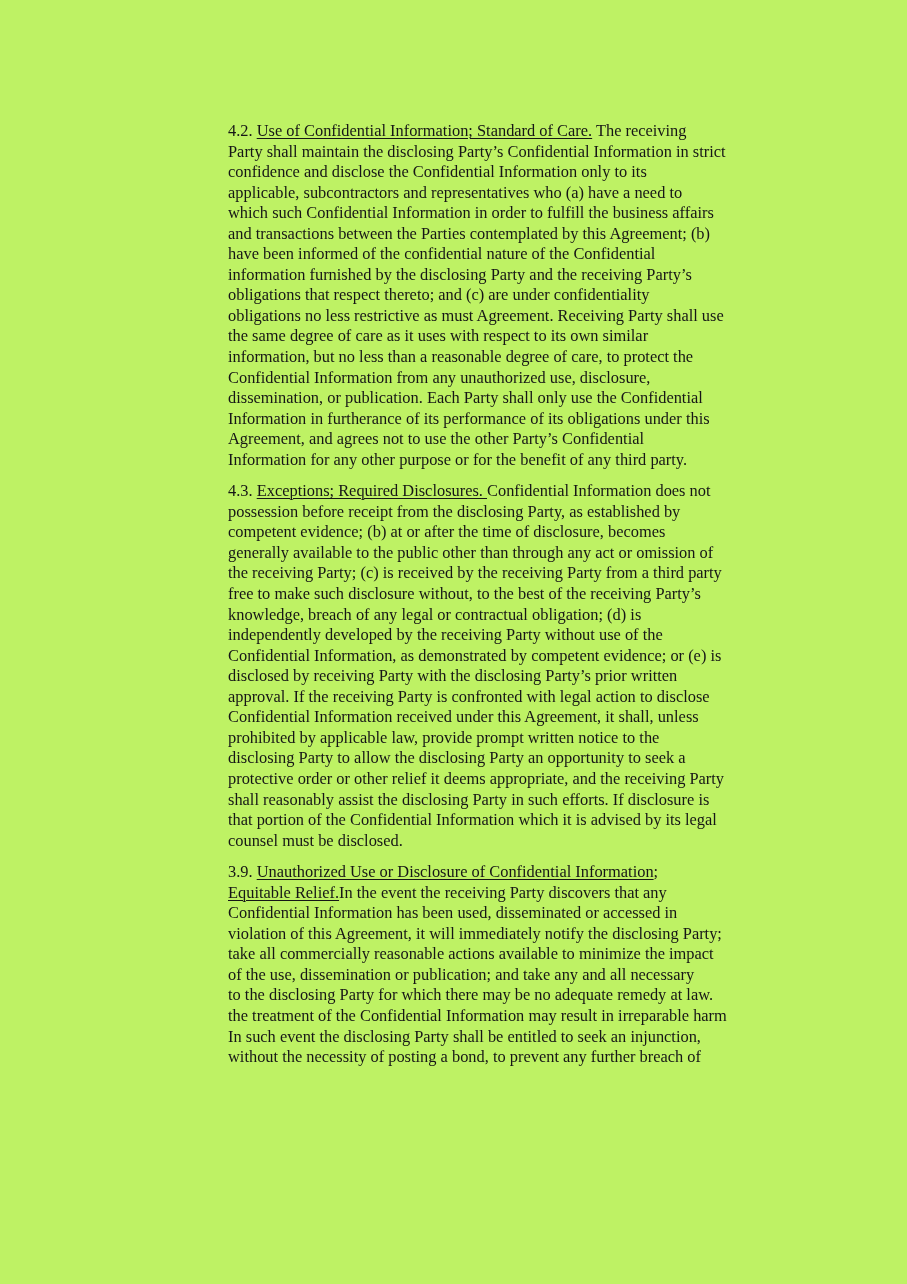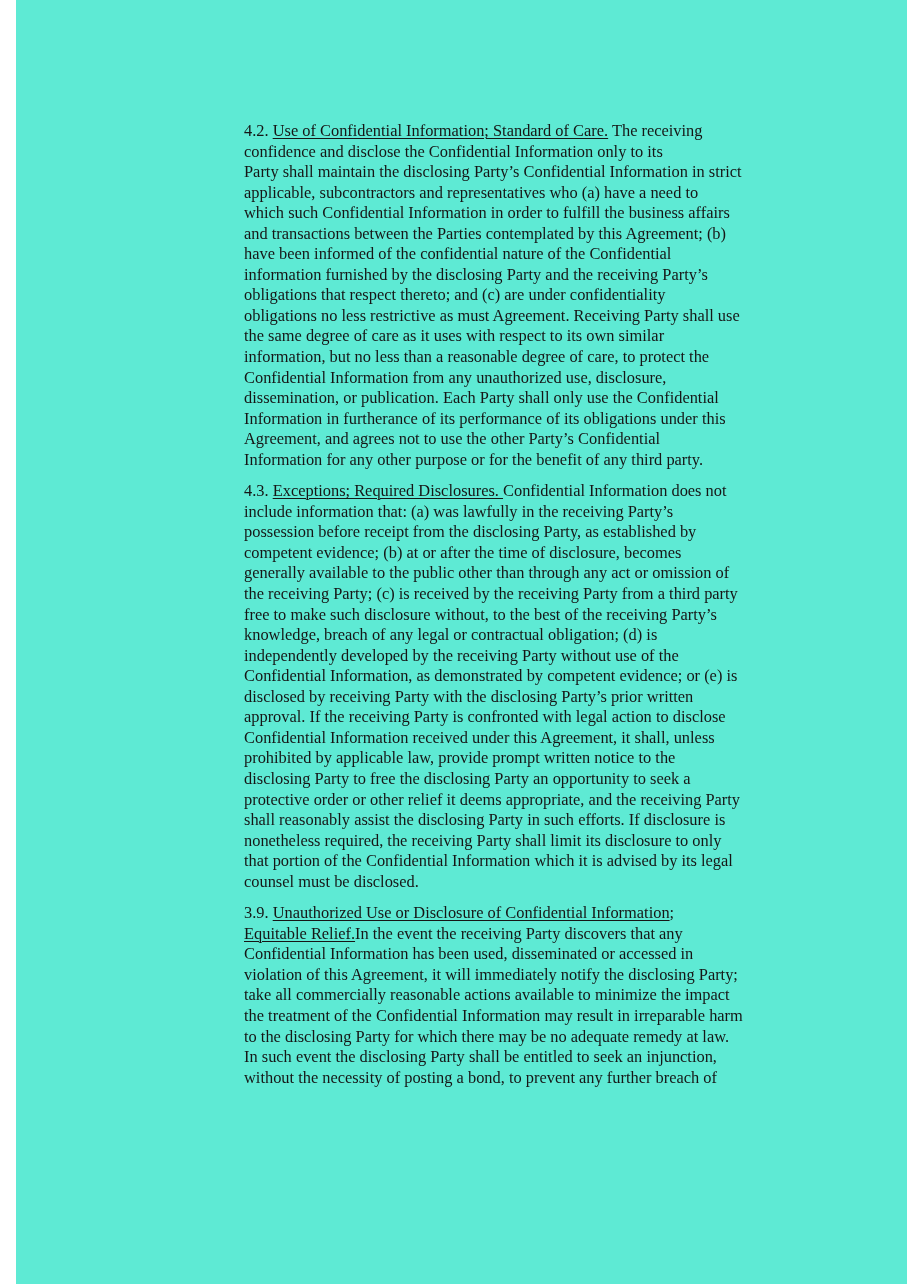--- a/index.html
+++ b/index.html
@@ -10,22 +10,21 @@
     width: 907px;
     height: 1284px;
     background: #ffffff;
     position: relative;
     overflow: hidden;
     font-family: "Liberation Serif", serif;
   }
   .page {
     position: absolute;
     inset: 0;
-    background: #5eead4;
-    margin-left: 16px;
+    background: #bef264;
   }
   .text-block {
     position: absolute;
     left: 228px;
     top: 121px;
     width: 600px;
     color: #161616;
     font-size: 16.4px;
   }
   .para {
@@ -42,64 +41,63 @@
     text-underline-offset: 2px;
   }
 </style>
 </head>
 <body>
 
 <div class="page">
   <div class="text-block" id="doc">
       <div class="para">
         <div class="line"><span>4.2. </span><span class="u">Use of Confidential Information; Standard of Care.</span><span> The receiving</span></div>
+        <div class="line"><span>Party shall maintain the disclosing Party’s Confidential Information in strict</span></div>
         <div class="line"><span>confidence and disclose the Confidential Information only to its</span></div>
-        <div class="line"><span>Party shall maintain the disclosing Party’s Confidential Information in strict</span></div>
         <div class="line"><span>applicable, subcontractors and representatives who (a) have a need to</span></div>
         <div class="line"><span>which such Confidential Information in order to fulfill the business affairs</span></div>
         <div class="line"><span>and transactions between the Parties contemplated by this Agreement; (b)</span></div>
         <div class="line"><span>have been informed of the confidential nature of the Confidential</span></div>
         <div class="line"><span>information furnished by the disclosing Party and the receiving Party’s</span></div>
         <div class="line"><span>obligations that respect thereto; and (c) are under confidentiality</span></div>
         <div class="line"><span>obligations no less restrictive as must Agreement. Receiving Party shall use</span></div>
         <div class="line"><span>the same degree of care as it uses with respect to its own similar</span></div>
         <div class="line"><span>information, but no less than a reasonable degree of care, to protect the</span></div>
         <div class="line"><span>Confidential Information from any unauthorized use, disclosure,</span></div>
         <div class="line"><span>dissemination, or publication. Each Party shall only use the Confidential</span></div>
         <div class="line"><span>Information in furtherance of its performance of its obligations under this</span></div>
         <div class="line"><span>Agreement, and agrees not to use the other Party’s Confidential</span></div>
         <div class="line"><span>Information for any other purpose or for the benefit of any third party.</span></div>
       </div>
       <div class="para">
         <div class="line"><span>4.3. </span><span class="u">Exceptions; Required Disclosures. </span><span>Confidential Information does not</span></div>
-        <div class="line"><span>include information that: (a) was lawfully in the receiving Party’s</span></div>
         <div class="line"><span>possession before receipt from the disclosing Party, as established by</span></div>
         <div class="line"><span>competent evidence; (b) at or after the time of disclosure, becomes</span></div>
         <div class="line"><span>generally available to the public other than through any act or omission of</span></div>
         <div class="line"><span>the receiving Party; (c) is received by the receiving Party from a third party</span></div>
         <div class="line"><span>free to make such disclosure without, to the best of the receiving Party’s</span></div>
         <div class="line"><span>knowledge, breach of any legal or contractual obligation; (d) is</span></div>
         <div class="line"><span>independently developed by the receiving Party without use of the</span></div>
         <div class="line"><span>Confidential Information, as demonstrated by competent evidence; or (e) is</span></div>
         <div class="line"><span>disclosed by receiving Party with the disclosing Party’s prior written</span></div>
         <div class="line"><span>approval. If the receiving Party is confronted with legal action to disclose</span></div>
         <div class="line"><span>Confidential Information received under this Agreement, it shall, unless</span></div>
         <div class="line"><span>prohibited by applicable law, provide prompt written notice to the</span></div>
-        <div class="line"><span>disclosing Party to free the disclosing Party an opportunity to seek a</span></div>
+        <div class="line"><span>disclosing Party to allow the disclosing Party an opportunity to seek a</span></div>
         <div class="line"><span>protective order or other relief it deems appropriate, and the receiving Party</span></div>
         <div class="line"><span>shall reasonably assist the disclosing Party in such efforts. If disclosure is</span></div>
-        <div class="line"><span>nonetheless required, the receiving Party shall limit its disclosure to only</span></div>
         <div class="line"><span>that portion of the Confidential Information which it is advised by its legal</span></div>
         <div class="line"><span>counsel must be disclosed.</span></div>
       </div>
       <div class="para">
         <div class="line"><span>3.9. </span><span class="u">Unauthorized Use or Disclosure of Confidential Information</span><span>;</span></div>
         <div class="line"><span class="u">Equitable Relief.</span><span>In the event the receiving Party discovers that any</span></div>
         <div class="line"><span>Confidential Information has been used, disseminated or accessed in</span></div>
         <div class="line"><span>violation of this Agreement, it will immediately notify the disclosing Party;</span></div>
         <div class="line"><span>take all commercially reasonable actions available to minimize the impact</span></div>
+        <div class="line"><span>of the use, dissemination or publication; and take any and all necessary</span></div>
+        <div class="line"><span>to the disclosing Party for which there may be no adequate remedy at law.</span></div>
         <div class="line"><span>the treatment of the Confidential Information may result in irreparable harm</span></div>
-        <div class="line"><span>to the disclosing Party for which there may be no adequate remedy at law.</span></div>
         <div class="line"><span>In such event the disclosing Party shall be entitled to seek an injunction,</span></div>
         <div class="line"><span>without the necessity of posting a bond, to prevent any further breach of</span></div>
       </div>
     </div>
 </div>
 
 </body></html>

